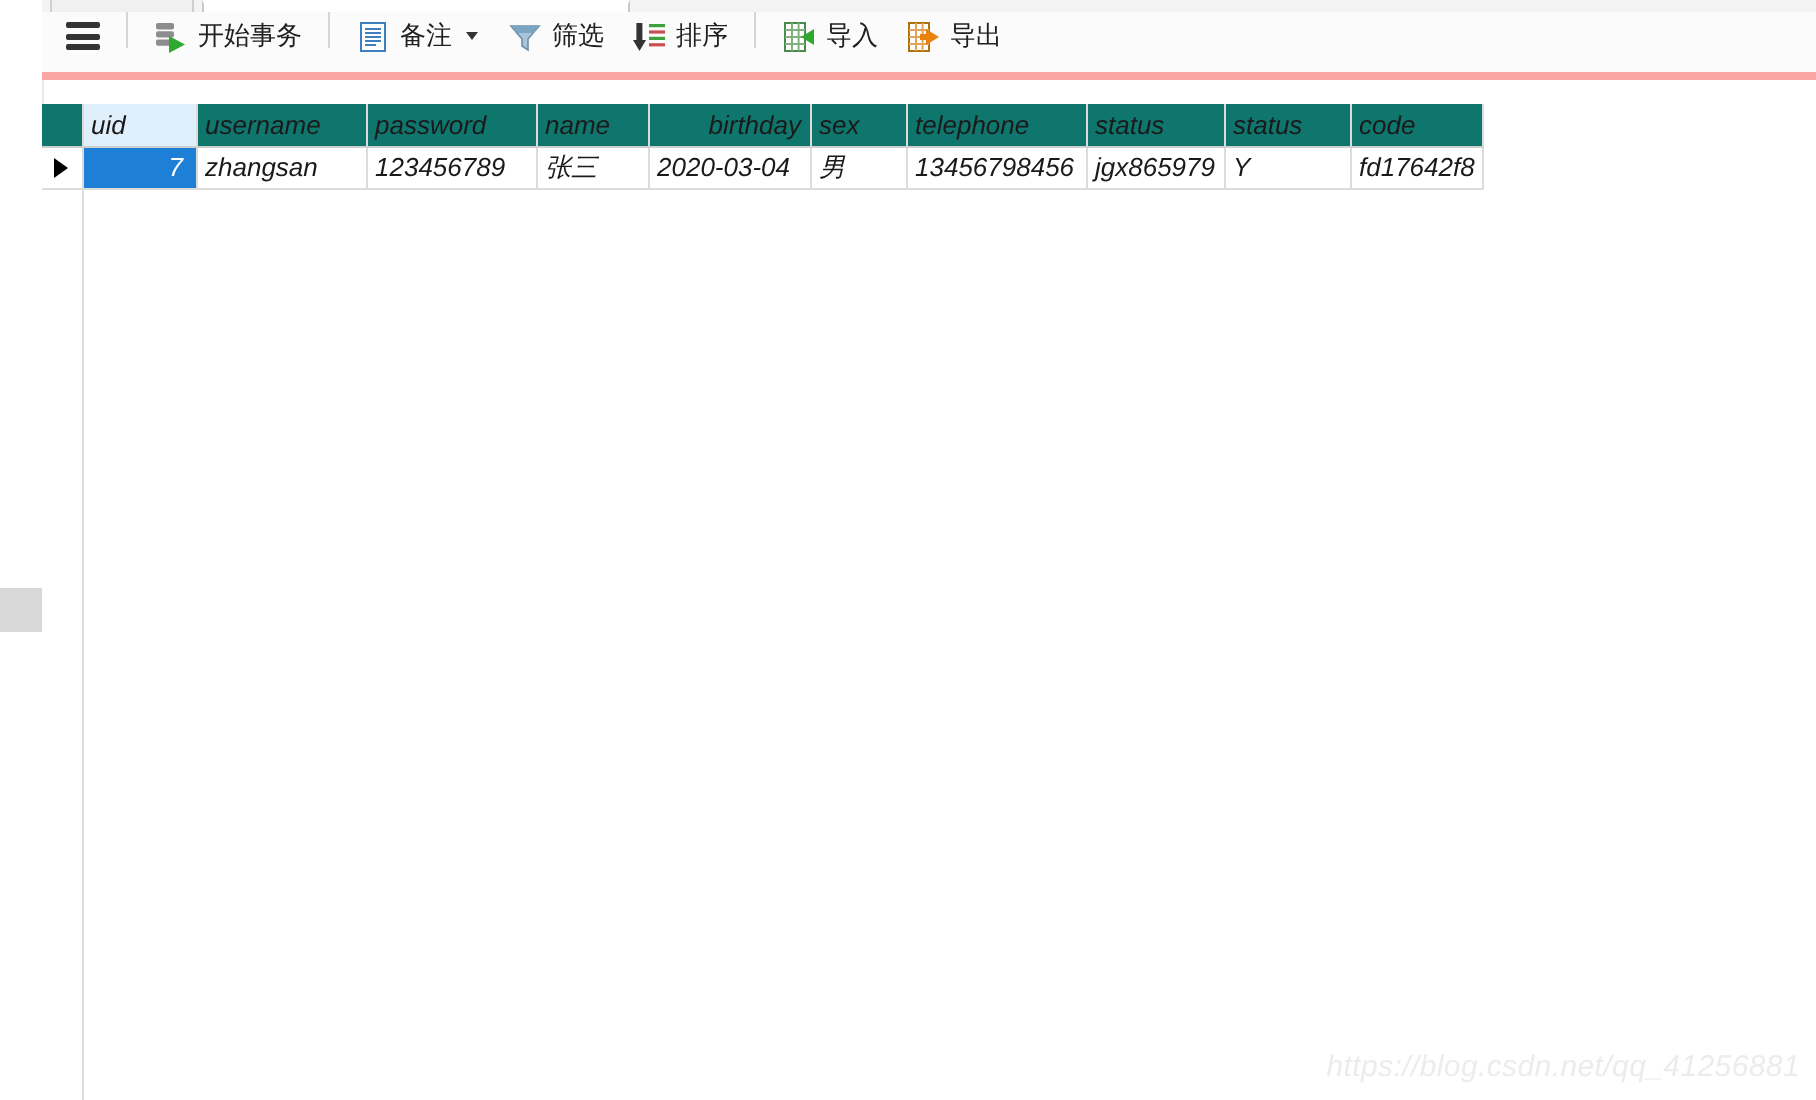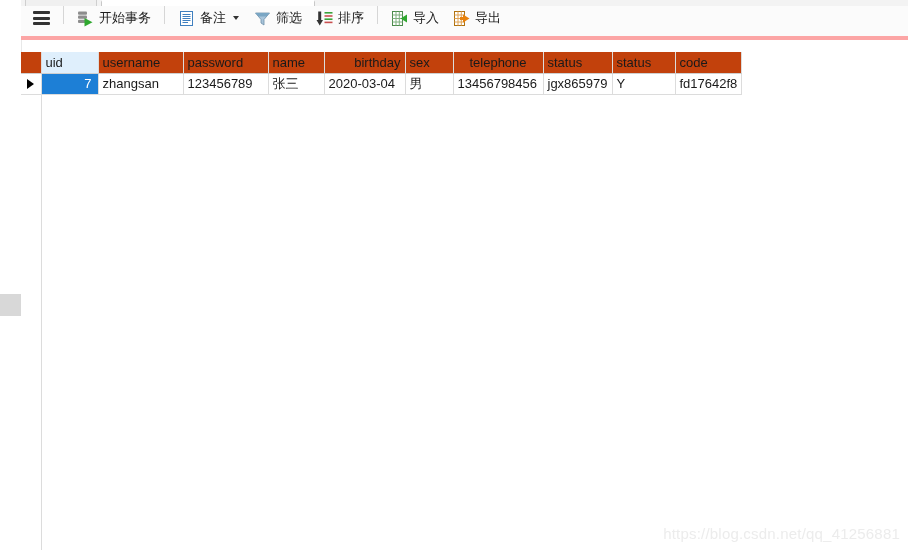--- a/index.html
+++ b/index.html
@@ -141,20 +141,21 @@
     border-radius: 1px;
   }
 
   
   .grid {
     position: absolute;
     left: 21px; top: 52px;
     width: 887px; height: 498px;
     background: #ffffff;
     overflow: hidden;
+    font-style: italic;
   }
   .grid-gutter {
     position: absolute;
     left: 0; top: 0;
     width: 20px; height: 498px;
     background: #ffffff;
     border-right: 1px solid #dcdcdc;
   }
   table.data {
     position: absolute;
@@ -169,21 +170,21 @@
     padding: 0 4px;
     height: 21px;
     font-weight: normal;
     text-align: left;
     white-space: nowrap;
     overflow: hidden;
     box-sizing: border-box;
     vertical-align: middle;
   }
   table.data th {
-    background: #c2410c;
+    background: #0f766e;
     color: #1a1a1a;
     border-bottom: 1px solid #cfcfcf;
   }
   table.data th.sel {
     background: #dfeffc;
   }
   table.data td.sel {
     background: #1d7fd6;
     color: #ffffff;
     text-align: right;
@@ -351,21 +352,21 @@
     <table class="data">
       <thead>
         <tr id="header-row">
           <th class="gutter-cell"></th>
         <th class="sel" style="width: 57px;">uid</th>
             <th style="width: 85px;">username</th>
             <th style="width: 85px;">password</th>
             <th style="width: 56px;">name</th>
             <th style="width: 81px; text-align: right;">birthday</th>
             <th style="width: 48px;">sex</th>
-            <th style="width: 90px; text-align: center;">telephone</th>
+            <th style="width: 90px;">telephone</th>
             <th style="width: 66px;">status</th>
             <th style="width: 63px;">status</th>
             <th style="width: 60px;">code</th>
           </tr>
       </thead>
       <tbody id="table-body">
           <tr>
             <td class="gutter-cell">
               <div class="row-marker"></div>
             </td>

